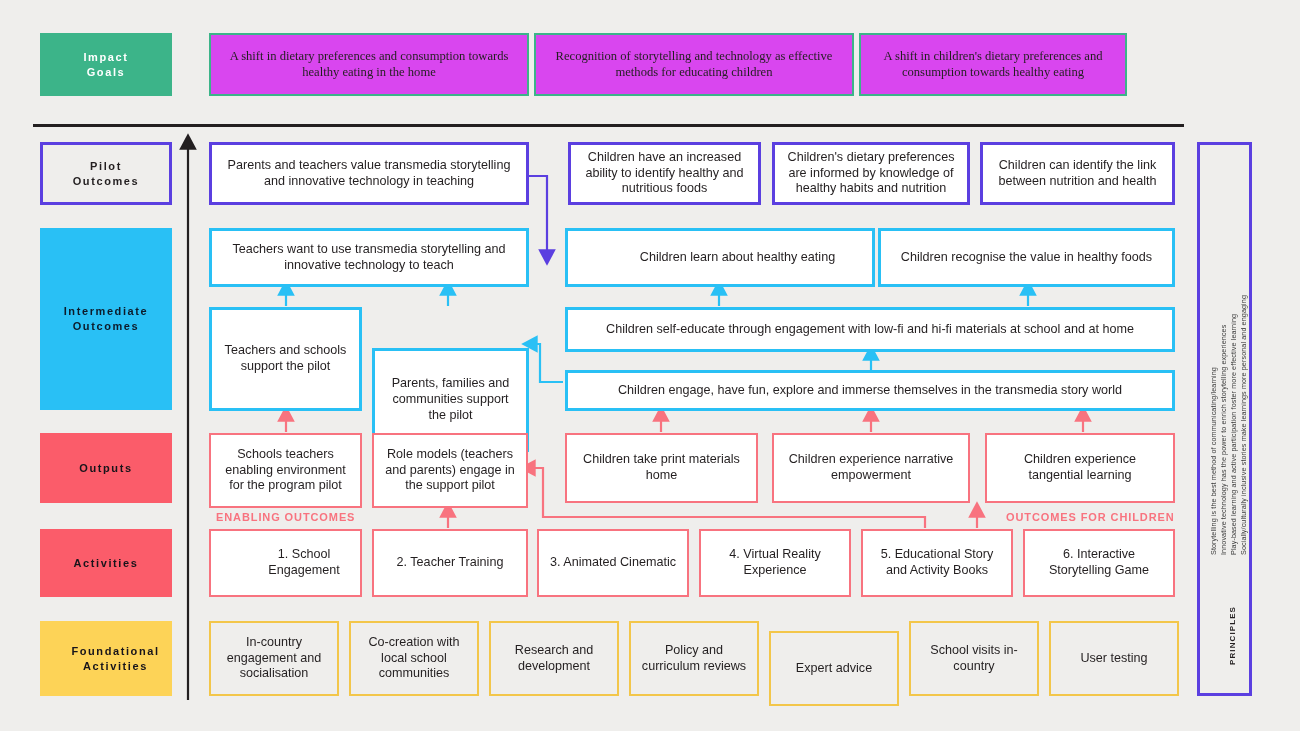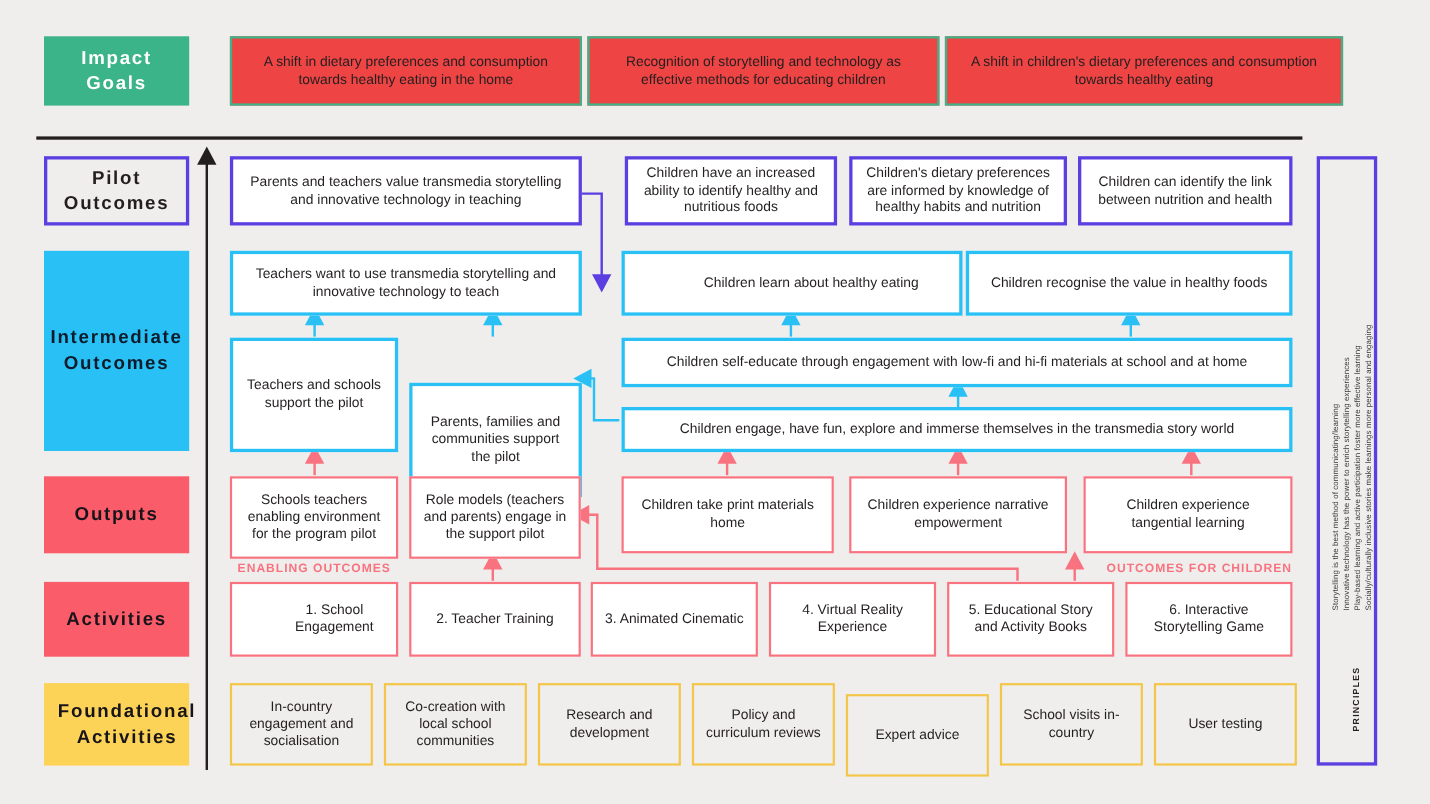--- a/index.html
+++ b/index.html
@@ -11,35 +11,35 @@
     overflow:hidden;
     position:relative;
   }
   #canvas{position:absolute;inset:0;}
   .abs{position:absolute;box-sizing:border-box;}
 
   
   .rowlabel{
     display:flex;align-items:center;justify-content:center;text-align:center;
     font-weight:bold;letter-spacing:1.6px;line-height:1.35;
-    font-size:17px;
+    font-size:11px;
   }
   .rl-impact{background:#3cb489;color:#ffffff;}
   .rl-pilot{background:#efeeec;color:#231f20;border:3px solid #5b3fe0;}
   .rl-inter{background:#29c0f5;color:#0d1b2a;}
   .rl-out{background:#fb5c6a;color:#17141a;}
   .rl-act{background:#fb5c6a;color:#17141a;}
   .rl-found{background:#fdd357;color:#17141a;}
 
   
   .box{
     display:flex;align-items:center;justify-content:center;text-align:center;
     line-height:1.25;font-size:12.6px;padding:4px 8px;
   }
-  .b-green{background:#ef4444;border:2.5px solid #3cb489;}
+  .b-green{background:#d946ef;border:2.5px solid #3cb489;font-family:Liberation Serif, serif;}
   .b-purple{background:#ffffff;border:3px solid #5b3fe0;}
   .b-blue{background:#ffffff;border:3px solid #29c0f5;}
   .b-pink{background:#ffffff;border:2.5px solid #f8737f;}
   .b-yellow{background:#efeeec;border:2px solid #f3c64a;}
 
   
   .hrule{background:#231f20;}
 
   
   .caption{
@@ -129,21 +129,21 @@
     <span style="white-space:pre-line">Impact
 Goals</span>
   </div>
 
   <div class="abs box b-green" style="left:209px;top:33px;width:320px;height:63px;">
     <span>A shift in dietary preferences and consumption towards healthy eating in the home</span>
   </div>
   <div class="abs box b-green" style="left:534px;top:33px;width:320px;height:63px;">
     <span>Recognition of storytelling and technology as effective methods for educating children</span>
   </div>
-  <div class="abs box b-green" style="left:859px;top:33px;width:362px;height:63px;">
+  <div class="abs box b-green" style="left:859px;top:33px;width:268px;height:63px;">
     <span>A shift in children's dietary preferences and consumption towards healthy eating</span>
   </div>
 
   <div class="abs hrule" style="left:33px;top:124px;width:1151px;height:2.5px;"></div>
 
   <div class="abs rowlabel rl-pilot" style="left:40px;top:142px;width:132px;height:63px;">
     <span style="white-space:pre-line">Pilot
 Outcomes</span>
   </div>
 

